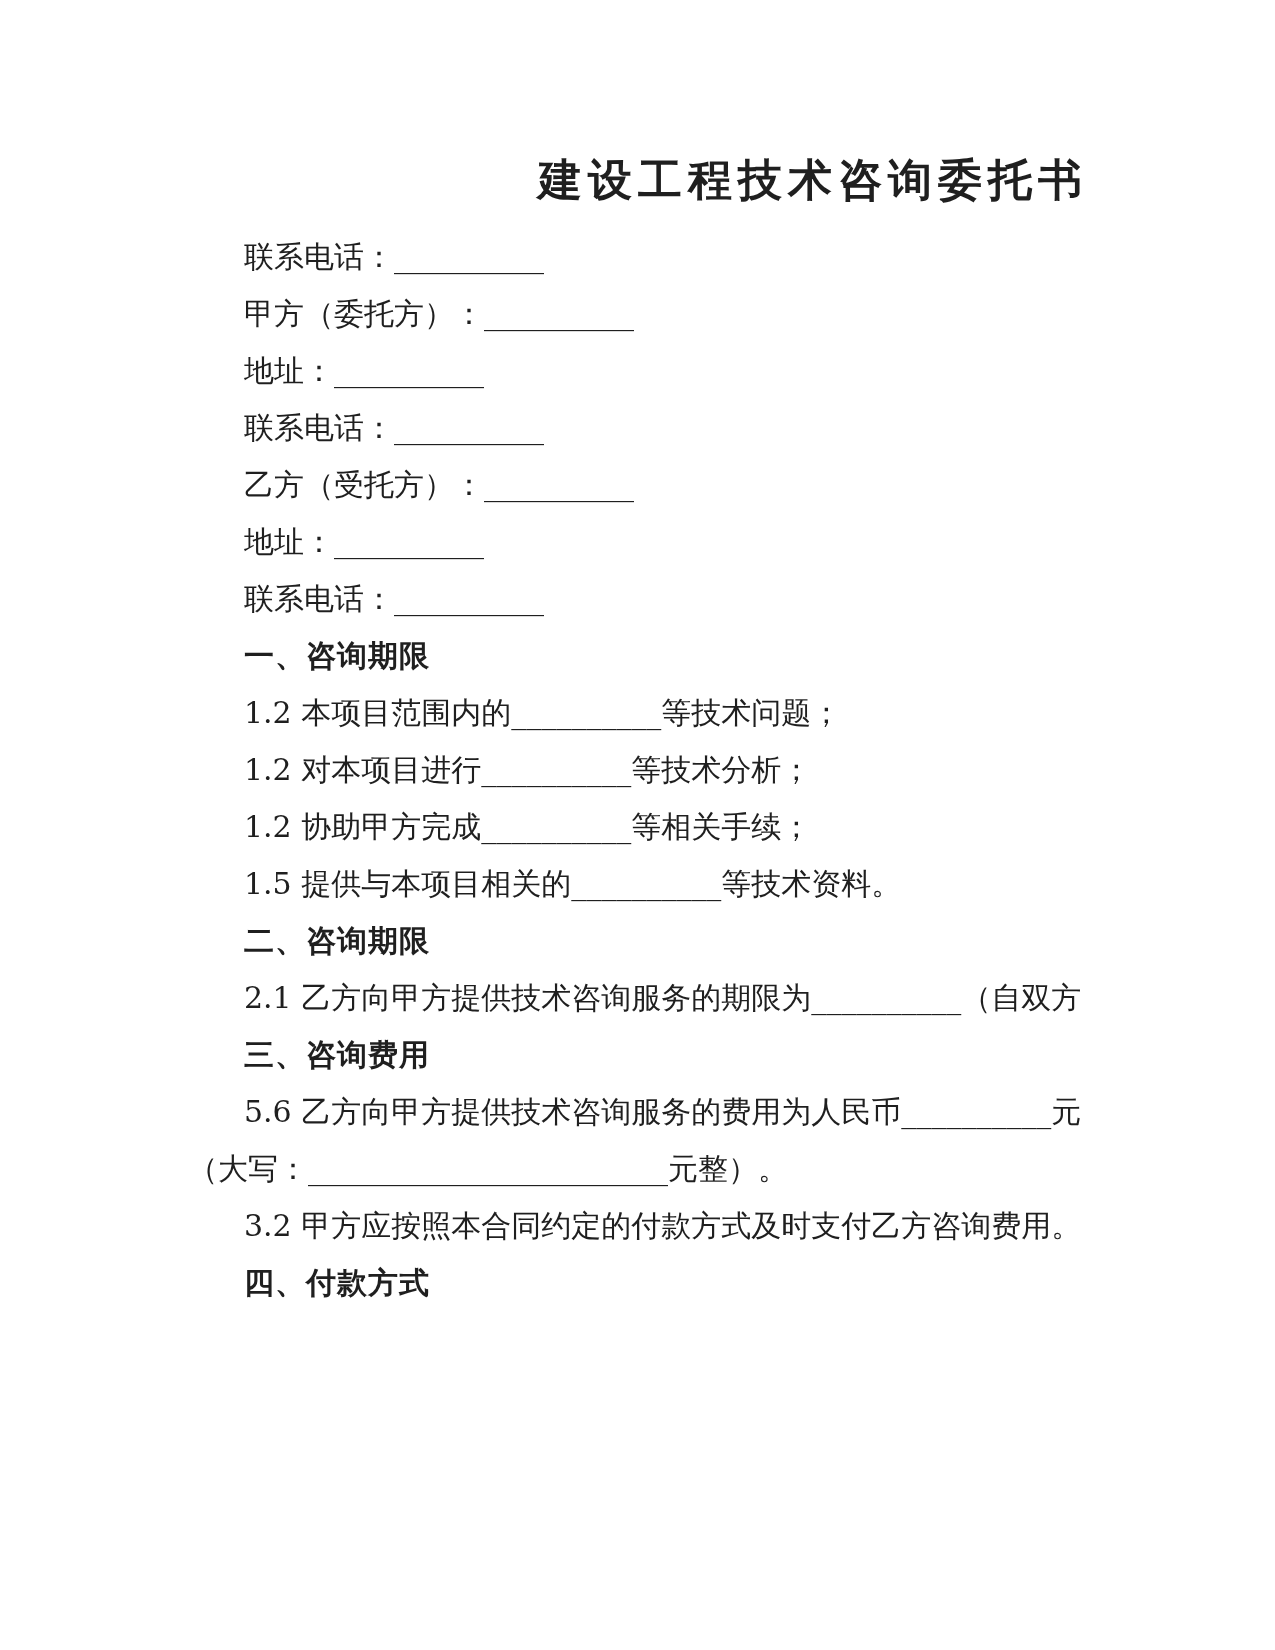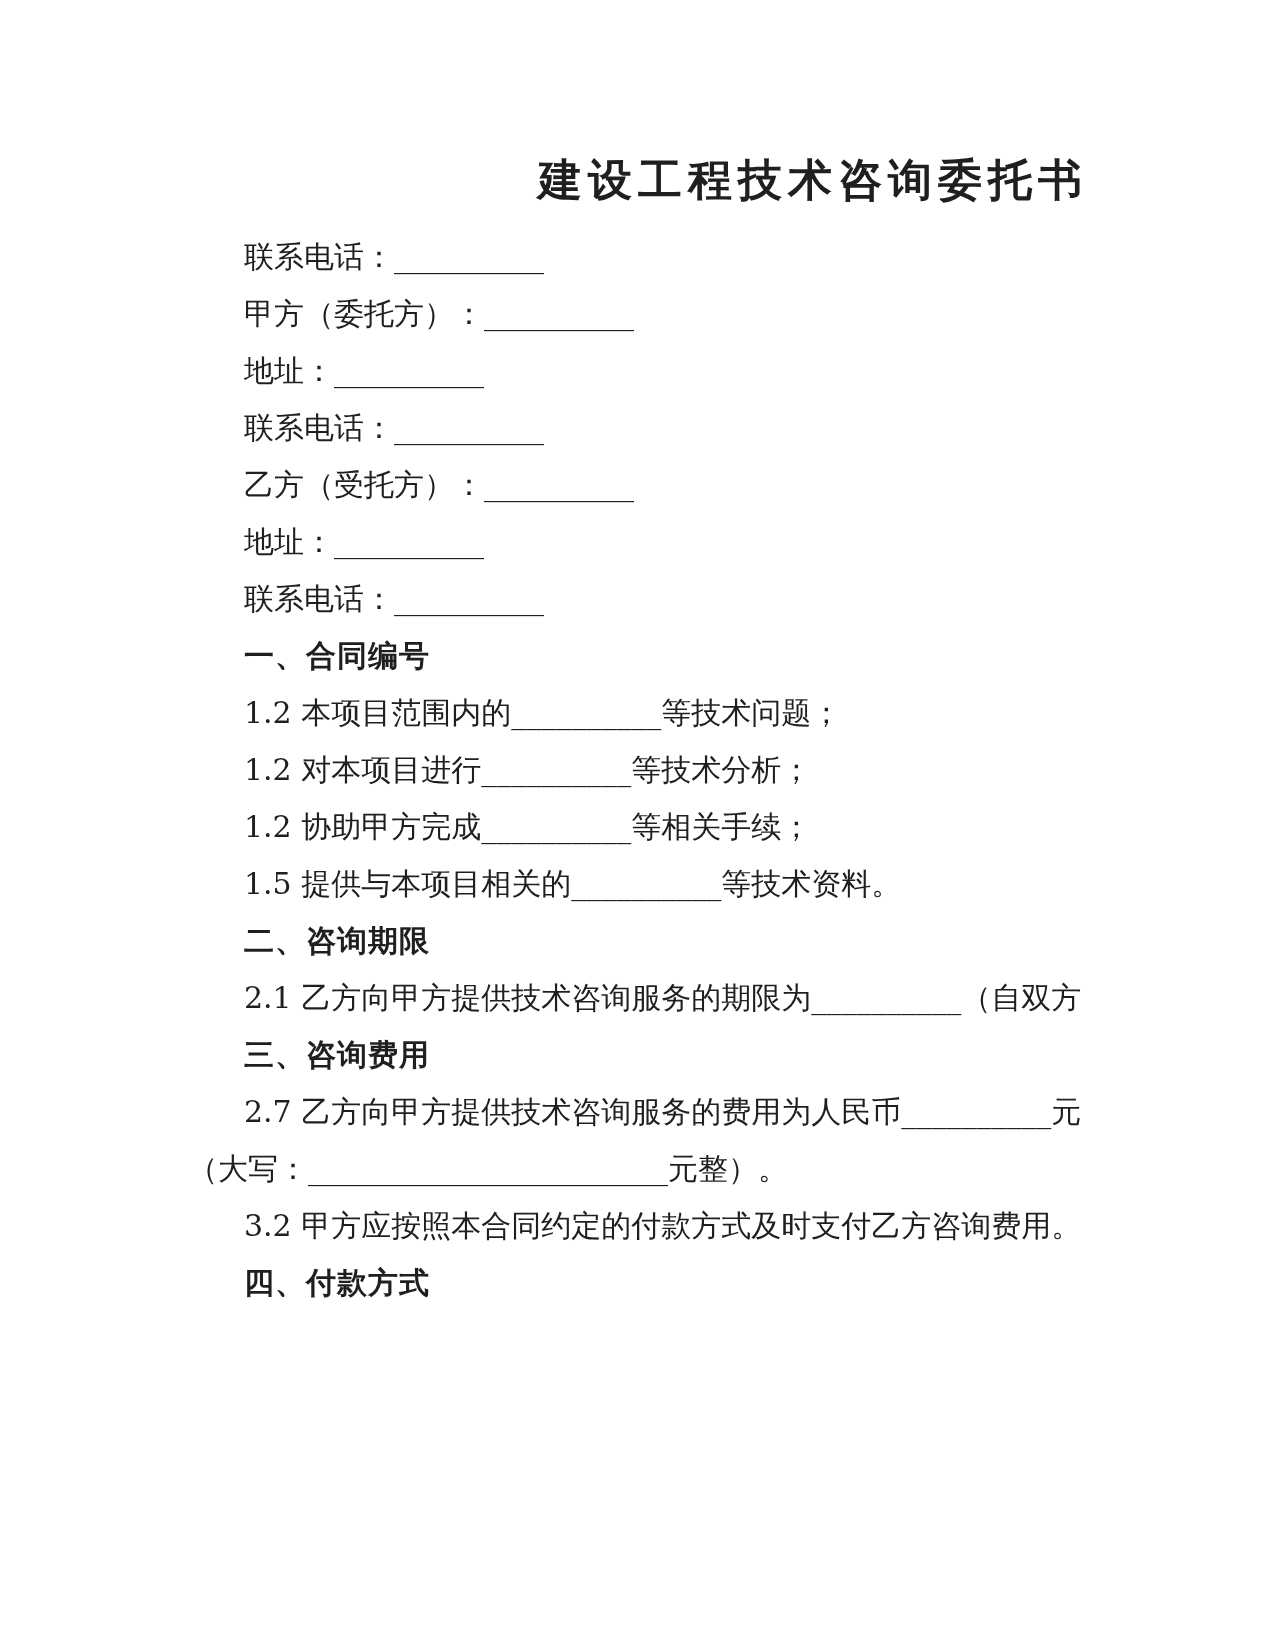--- a/index.html
+++ b/index.html
@@ -53,26 +53,26 @@
   <div class="title">建设工程技术咨询委托书</div>
 
   <div class="doc-body">
       <div class="line indent">联系电话：__________</div>
       <div class="line indent">甲方（委托方）：__________</div>
       <div class="line indent">地址：__________</div>
       <div class="line indent">联系电话：__________</div>
       <div class="line indent">乙方（受托方）：__________</div>
       <div class="line indent">地址：__________</div>
       <div class="line indent">联系电话：__________</div>
-      <div class="line heading">一、合同编号</div>
+      <div class="line heading">一、咨询期限</div>
       <div class="line indent">1.2 本项目范围内的__________等技术问题；</div>
       <div class="line indent">1.2 对本项目进行__________等技术分析；</div>
       <div class="line indent">1.2 协助甲方完成__________等相关手续；</div>
       <div class="line indent">1.5 提供与本项目相关的__________等技术资料。</div>
       <div class="line heading">二、咨询期限</div>
       <div class="line indent">2.1 乙方向甲方提供技术咨询服务的期限为__________（自双方</div>
       <div class="line heading">三、咨询费用</div>
-      <div class="line indent">2.7 乙方向甲方提供技术咨询服务的费用为人民币__________元</div>
+      <div class="line indent">5.6 乙方向甲方提供技术咨询服务的费用为人民币__________元</div>
       <div class="line noindent">（大写：________________________元整）。</div>
       <div class="line indent">3.2 甲方应按照本合同约定的付款方式及时支付乙方咨询费用。</div>
       <div class="line heading">四、付款方式</div>
     </div>
 </div>
 
 </body></html>

